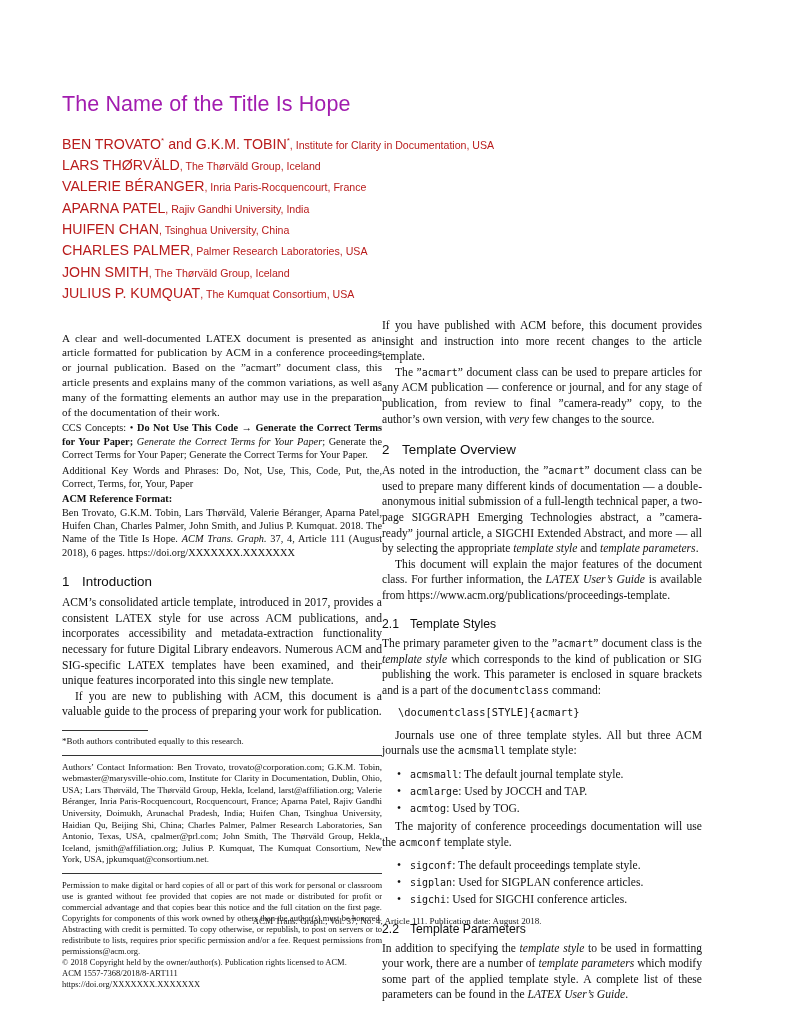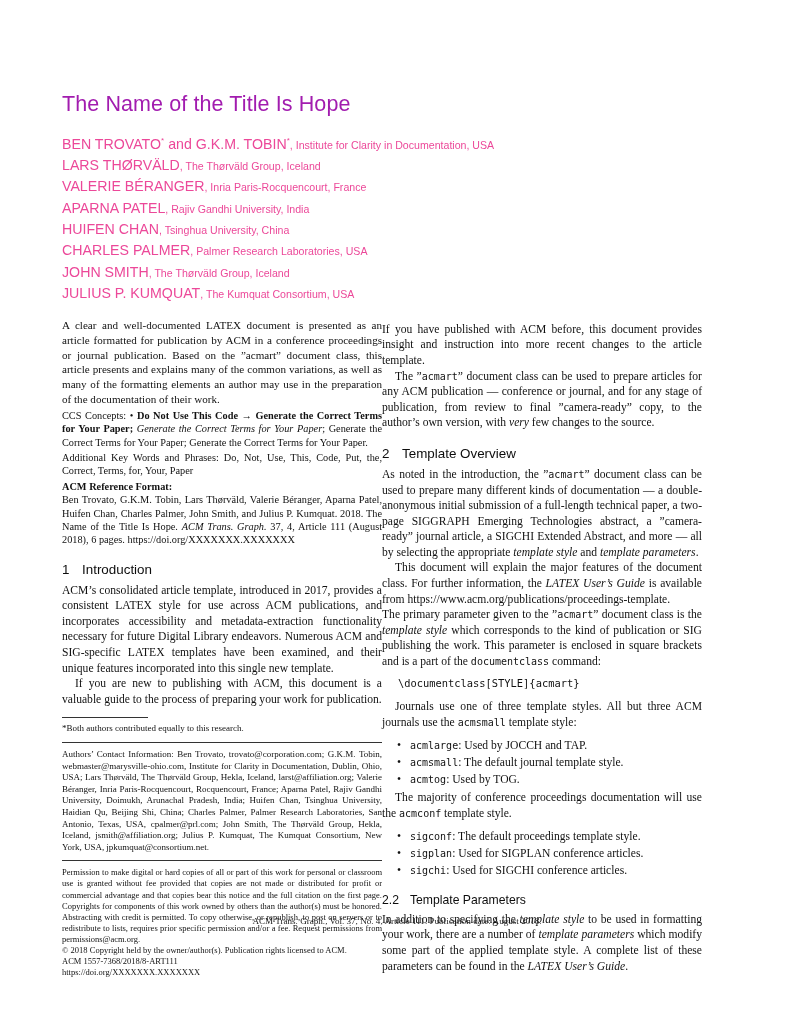--- a/index.html
+++ b/index.html
@@ -33,21 +33,21 @@
     line-height: 1.15;
   }
   .authors {
     margin: 0 0 14px 0;
   }
   .author-line {
     font-family: "Liberation Sans", "DejaVu Sans", sans-serif;
     font-size: 14.2px;
     font-weight: 400;
     line-height: 1.50;
-    color: #ec4899;
+    color: #b91c1c;
     white-space: nowrap;
   }
   .author-line .aff {
     font-size: 10.6px;
   }
   .author-line sup {
     font-size: 8px;
     vertical-align: super;
     line-height: 0;
   }
@@ -213,27 +213,28 @@
 
     <div class="col">
 
       <p>If you have published with ACM before, this document provides insight and instruction into more recent changes to the article template.</p>
       <p class="indent"><span>The ”</span><span class="mono">acmart</span><span>” document class can be used to prepare articles for any ACM publication — conference or journal, and for any stage of publication, from review to final ”camera-ready” copy, to the author’s own version, with </span><span class="i">very</span><span> few changes to the source.</span></p>
 
       <h2 class="sec"><span class="num">2</span><span>Template Overview</span></h2>
       <p><span>As noted in the introduction, the ”</span><span class="mono">acmart</span><span>” document class can be used to prepare many different kinds of documentation — a double-anonymous initial submission of a full-length technical paper, a two-page SIGGRAPH Emerging Technologies abstract, a ”camera-ready” journal article, a SIGCHI Extended Abstract, and more — all by selecting the appropriate </span><span class="i">template style</span><span> and </span><span class="i">template parameters</span><span>.</span></p>
       <p class="indent"><span>This document will explain the major features of the document class. For further information, the </span><span class="i">LATEX User’s Guide</span><span> is available from https://www.acm.org/publications/proceedings-template.</span></p>
 
+      <h3 class="subsec"><span class="num">2.1</span><span>Template Styles</span></h3>
       <p><span>The primary parameter given to the ”</span><span class="mono">acmart</span><span>” document class is the </span><span class="i">template style</span><span> which corresponds to the kind of publication or SIG publishing the work. This parameter is enclosed in square brackets and is a part of the </span><span class="mono">documentclass</span><span> command:</span></p>
       <div class="codeblock">\documentclass[STYLE]{acmart}</div>
       <p class="indent"><span>Journals use one of three template styles. All but three ACM journals use the </span><span class="mono">acmsmall</span><span> template style:</span></p>
 
       <ul class="bullets">
+        <li><span class="mono">acmsmall</span><span>: The default journal template style.</span></li>
         <li><span class="mono">acmlarge</span><span>: Used by JOCCH and TAP.</span></li>
-        <li><span class="mono">acmsmall</span><span>: The default journal template style.</span></li>
         <li><span class="mono">acmtog</span><span>: Used by TOG.</span></li>
       </ul>
 
       <p class="indent gap"><span>The majority of conference proceedings documentation will use the </span><span class="mono">acmconf</span><span> template style.</span></p>
 
       <ul class="bullets">
         <li><span class="mono">sigconf</span><span>: The default proceedings template style.</span></li>
         <li><span class="mono">sigplan</span><span>: Used for SIGPLAN conference articles.</span></li>
         <li><span class="mono">sigchi</span><span>: Used for SIGCHI conference articles.</span></li>
       </ul>

